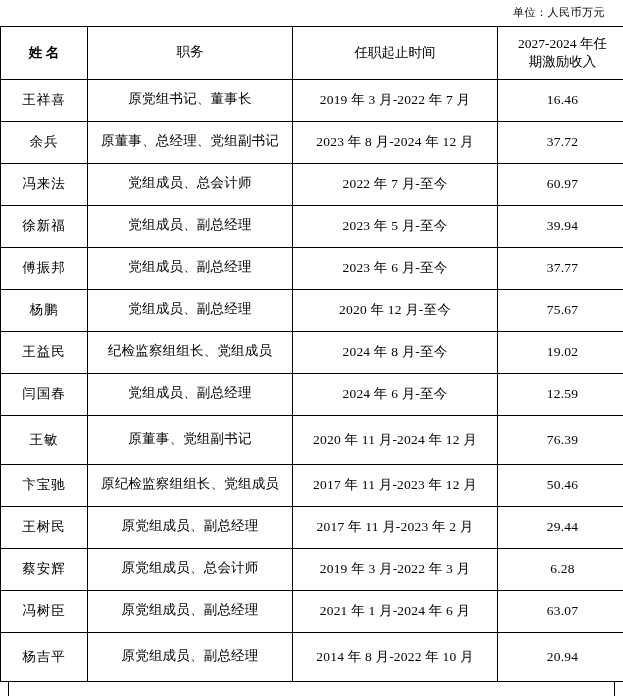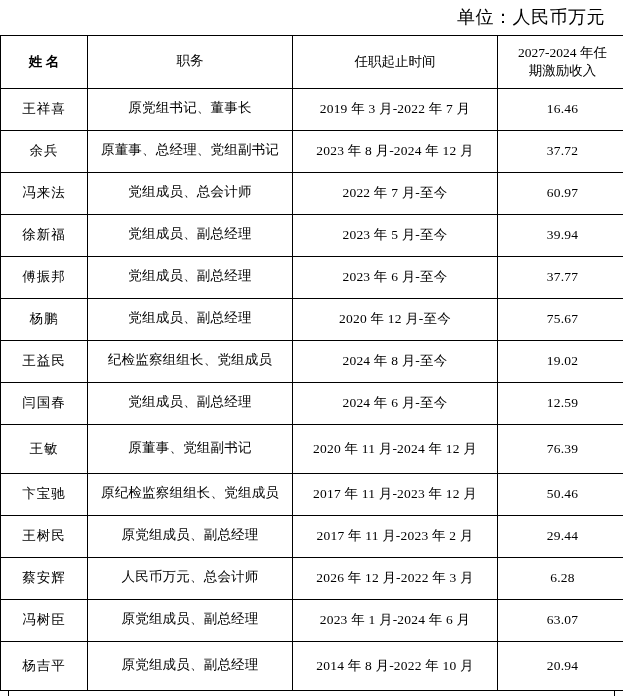--- a/index.html
+++ b/index.html
@@ -15,21 +15,21 @@
     overflow: hidden;
   }
   .page {
     position: relative;
     width: 623px;
     height: 696px;
     box-sizing: border-box;
   }
   .unit-line {
     text-align: right;
-    font-size: 18px;
+    font-size: 11px;
     padding: 5px 18px 6px 12px;
     letter-spacing: 0.5px;
   }
   table.main-table {
     border-collapse: collapse;
     table-layout: fixed;
     width: 607px;
     margin: 0 auto;
   }
   table.main-table td, table.main-table th {
@@ -150,28 +150,28 @@
         <td class="income-cell">50.46</td>
       </tr>
       <tr>
         <td class="name-cell">王树民</td>
         <td class="title-cell">原党组成员、副总经理</td>
         <td class="period-cell">2017 年 11 月-2023 年 2 月</td>
         <td class="income-cell">29.44</td>
       </tr>
       <tr>
         <td class="name-cell">蔡安辉</td>
-        <td class="title-cell">人民币万元、总会计师</td>
-        <td class="period-cell">2026 年 12 月-2022 年 3 月</td>
+        <td class="title-cell">原党组成员、总会计师</td>
+        <td class="period-cell">2019 年 3 月-2022 年 3 月</td>
         <td class="income-cell">6.28</td>
       </tr>
       <tr>
         <td class="name-cell">冯树臣</td>
         <td class="title-cell">原党组成员、副总经理</td>
-        <td class="period-cell">2023 年 1 月-2024 年 6 月</td>
+        <td class="period-cell">2021 年 1 月-2024 年 6 月</td>
         <td class="income-cell">63.07</td>
       </tr>
       <tr class="tall">
         <td class="name-cell">杨吉平</td>
         <td class="title-cell">原党组成员、副总经理</td>
         <td class="period-cell">2014 年 8 月-2022 年 10 月</td>
         <td class="income-cell">20.94</td>
       </tr>
     </tbody>
   </table>

